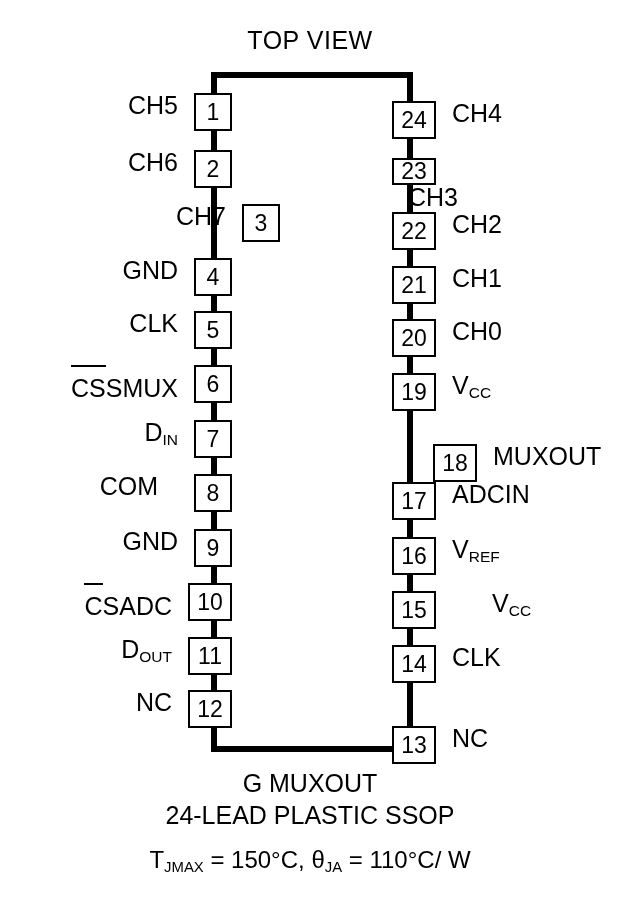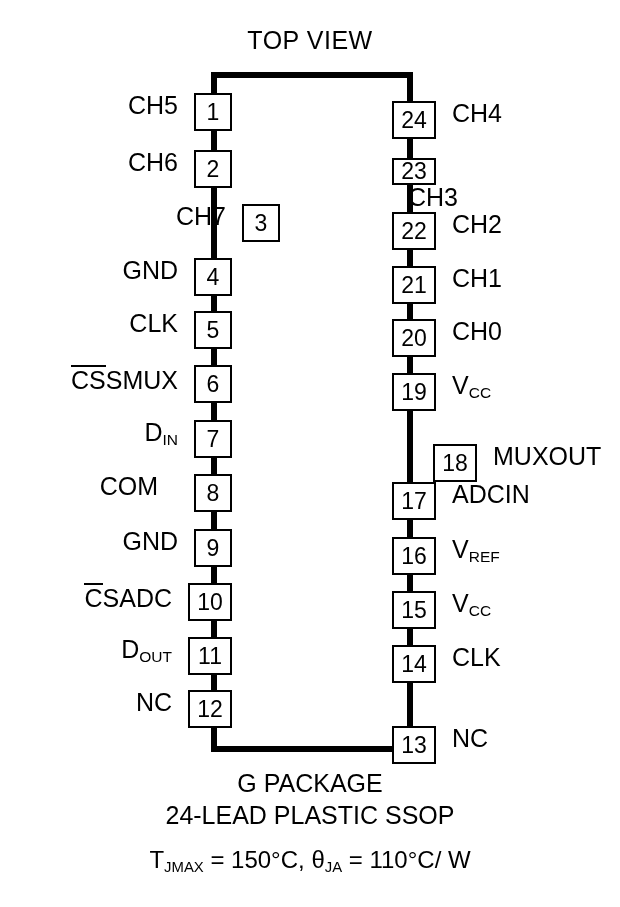--- a/index.html
+++ b/index.html
@@ -81,21 +81,21 @@
   .pin-row.left .pin-label {
     margin-right: 16px;
     text-align: right;
   }
   .pin-row.right .pin-label {
     margin-left: 16px;
     text-align: left;
   }
   .ovr {
     border-top: 2px solid #000;
-    padding-top: 0px;
+    padding-top: 8px;
     display: inline-block;
     line-height: 1.05;
   }
   sub {
     font-size: 0.62em;
     vertical-align: baseline;
     position: relative;
     top: 0.28em;
   }
   .caption {
@@ -198,32 +198,32 @@
     <span class="pin-label">MUXOUT</span>
   </div>
   <div class="pin-row right" style="top:474px;">
     <span class="pin-box wide">17</span>
     <span class="pin-label">ADCIN</span>
   </div>
   <div class="pin-row right" style="top:529px;">
     <span class="pin-box wide">16</span>
     <span class="pin-label"><span>V</span><sub>REF</sub></span>
   </div>
-  <div class="pin-row right" style="top:583px;">
+  <div class="pin-row right" style="top:583px;gap:40px;">
     <span class="pin-box wide">15</span>
     <span class="pin-label"><span>V</span><sub>CC</sub></span>
   </div>
   <div class="pin-row right" style="top:637px;">
     <span class="pin-box wide">14</span>
     <span class="pin-label">CLK</span>
   </div>
   <div class="pin-row right" style="top:718px;">
     <span class="pin-box wide">13</span>
     <span class="pin-label">NC</span>
   </div>
 
-  <div class="caption c1">G PACKAGE</div>
+  <div class="caption c1">G MUXOUT</div>
   <div class="caption c2">24-LEAD PLASTIC SSOP</div>
   <div class="caption c3">
     <span class="nowrap">T<sub>JMAX</sub> = 150°C, θ<sub>JA</sub> = 110°C/ W</span>
   </div>
 
 </div>
 
 </body></html>

